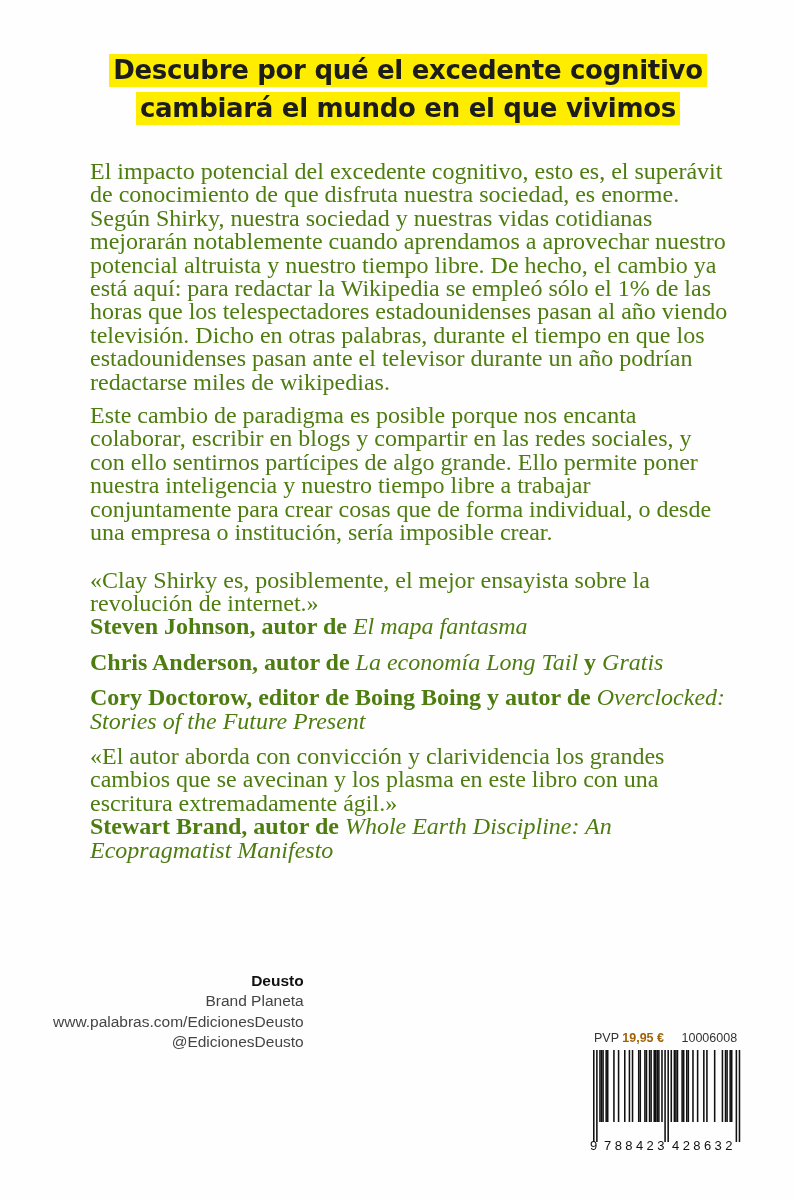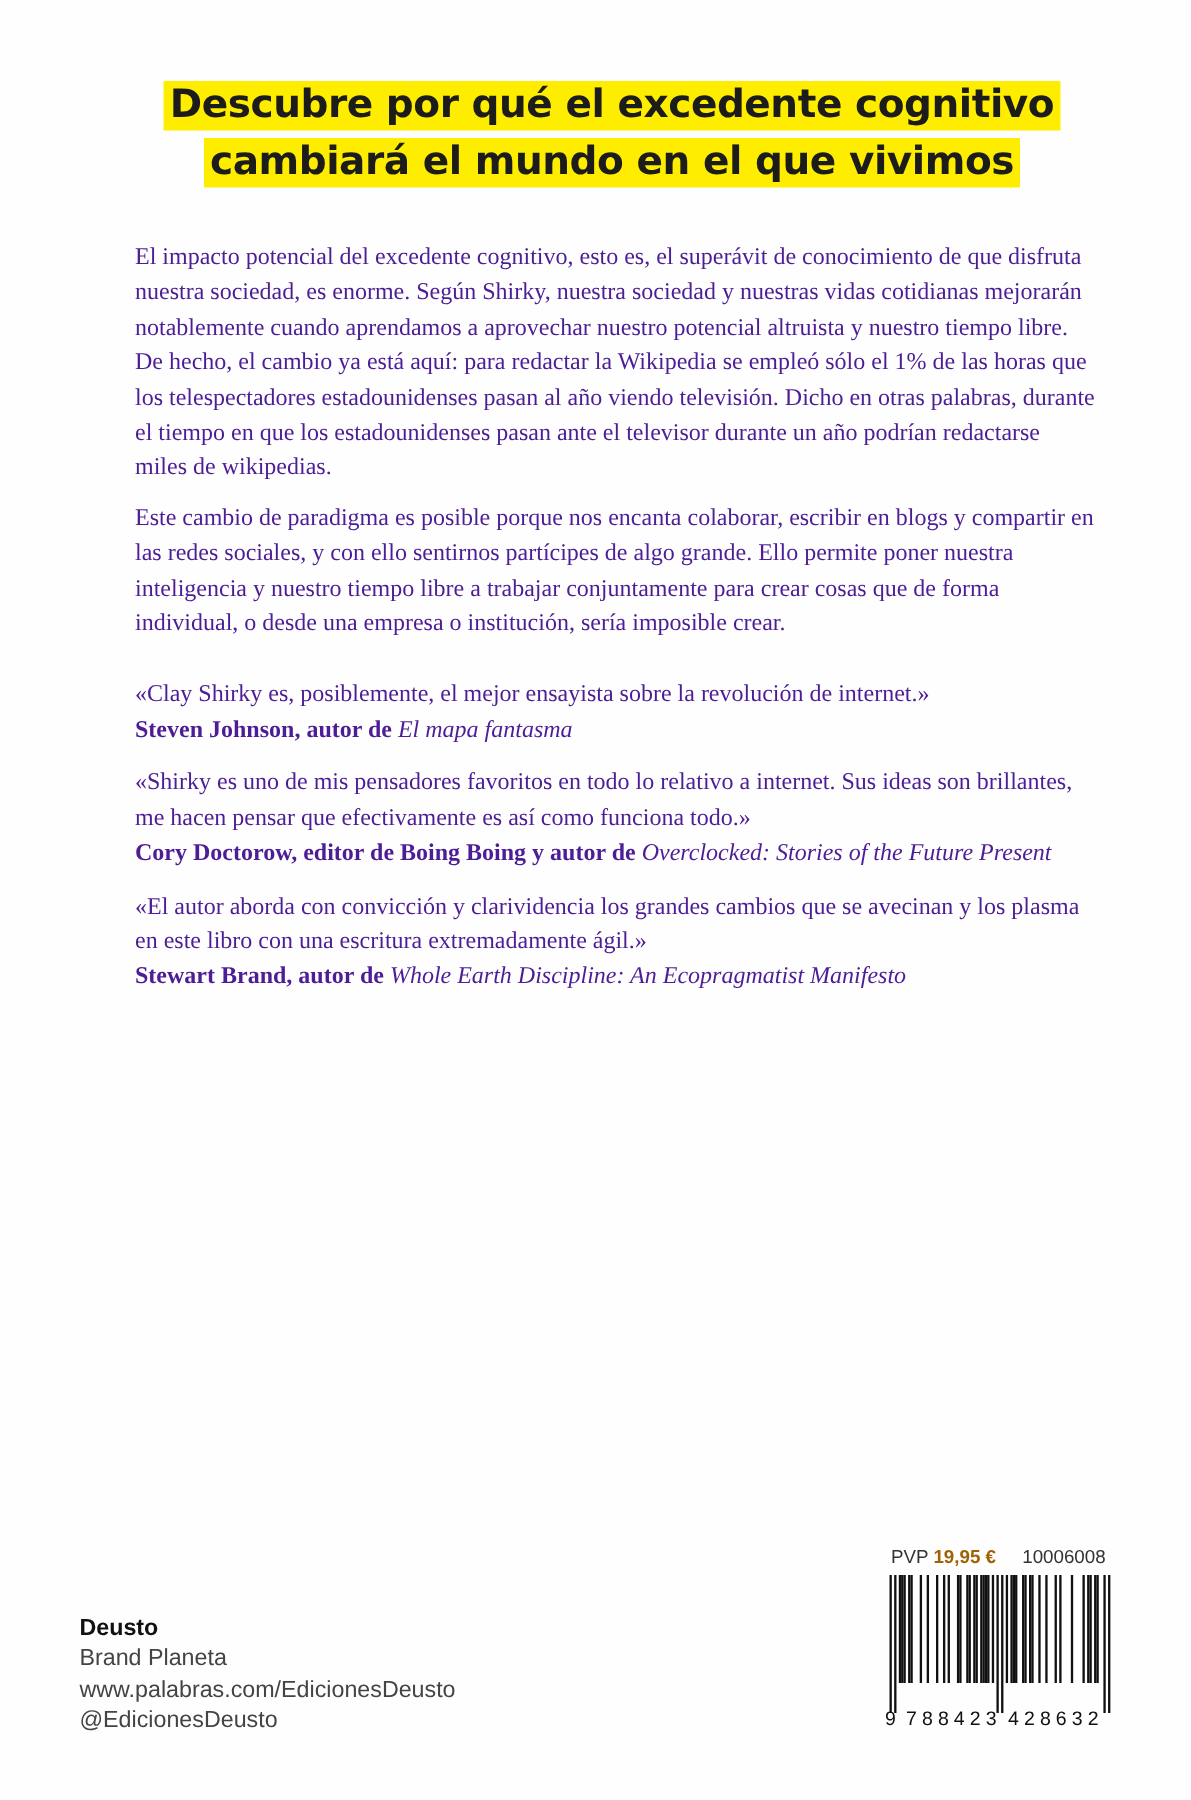--- a/index.html
+++ b/index.html
@@ -24,35 +24,36 @@
     display: inline-block;
     background: #ffed00;
     padding: 0 4px;
     line-height: 33px;
     margin: 0;
   }
   .headline .row { height: 38px; }
   .body-text {
     position: absolute; left: 90px; top: 160px; width: 640px;
     font-family: "Liberation Serif", serif;
-    font-size: 16px;
+    font-size: 24px;
     line-height: 23.4px;
-    color: #4c1d95;
+    color: #4d7c0f;
   }
   .body-text p { margin: 0; }
   .p1 { margin-bottom: 10px !important; }
   .p2 { margin-bottom: 24px !important; }
   .quote { margin-bottom: 12px; }
   .quote .author-line { font-weight: bold; }
   .quote .work { font-style: italic; font-weight: normal; text-align: center; }
   .publisher {
-    position: absolute; left: 53px; top: 1076px;
+    position: absolute; left: 53px; top: 971px;
     font-family: "Liberation Sans", sans-serif;
     font-size: 15.5px; line-height: 20.3px;
     color: #444;
+    text-align: right;
   }
   .publisher .pub-name { font-weight: bold; color: #111; }
   .barcode-block {
     position: absolute; left: 590px; top: 1030px; width: 160px; height: 125px;
   }
   .price-row {
     position: absolute; left: 4px; top: 1px;
     font-family: "Liberation Sans", sans-serif;
     font-size: 12.5px; color: #333;
     white-space: nowrap;
@@ -72,24 +73,24 @@
 <div class="body-text">
   <p class="p1">El impacto potencial del excedente cognitivo, esto es, el superávit de conocimiento de que disfruta nuestra sociedad, es enorme. Según Shirky, nuestra sociedad y nuestras vidas cotidianas mejorarán notablemente cuando aprendamos a aprovechar nuestro potencial altruista y nuestro tiempo libre. De hecho, el cambio ya está aquí: para redactar la Wikipedia se empleó sólo el 1% de las horas que los telespectadores estadounidenses pasan al año viendo televisión. Dicho en otras palabras, durante el tiempo en que los estadounidenses pasan ante el televisor durante un año podrían redactarse miles de wikipedias.</p>
   <p class="p2">Este cambio de paradigma es posible porque nos encanta colaborar, escribir en blogs y compartir en las redes sociales, y con ello sentirnos partícipes de algo grande. Ello permite poner nuestra inteligencia y nuestro tiempo libre a trabajar conjuntamente para crear cosas que de forma individual, o desde una empresa o institución, sería imposible crear.</p>
 
   <div class="quote">
     <div>«Clay Shirky es, posiblemente, el mejor ensayista sobre la revolución de internet.»</div>
     <div class="author-line"><span>Steven Johnson, autor de </span><span class="work">El mapa fantasma</span></div>
   </div>
 
   <div class="quote">
+    <div class="author-line"><span>Chris Anderson, autor de </span><span class="work">La economía Long Tail</span><span> y </span><span class="work">Gratis</span></div>
   </div>
 
   <div class="quote">
-    <div>«Shirky es uno de mis pensadores favoritos en todo lo relativo a internet. Sus ideas son brillantes, me hacen pensar que efectivamente es así como funciona todo.»</div>
     <div class="author-line"><span>Cory Doctorow, editor de Boing Boing y autor de </span><span class="work">Overclocked: Stories of the Future Present</span></div>
   </div>
 
   <div class="quote">
     <div>«El autor aborda con convicción y clarividencia los grandes cambios que se avecinan y los plasma en este libro con una escritura extremadamente ágil.»</div>
     <div class="author-line"><span>Stewart Brand, autor de </span><span class="work">Whole Earth Discipline: An Ecopragmatist Manifesto</span></div>
   </div>
 </div>
 
 <div class="publisher">

